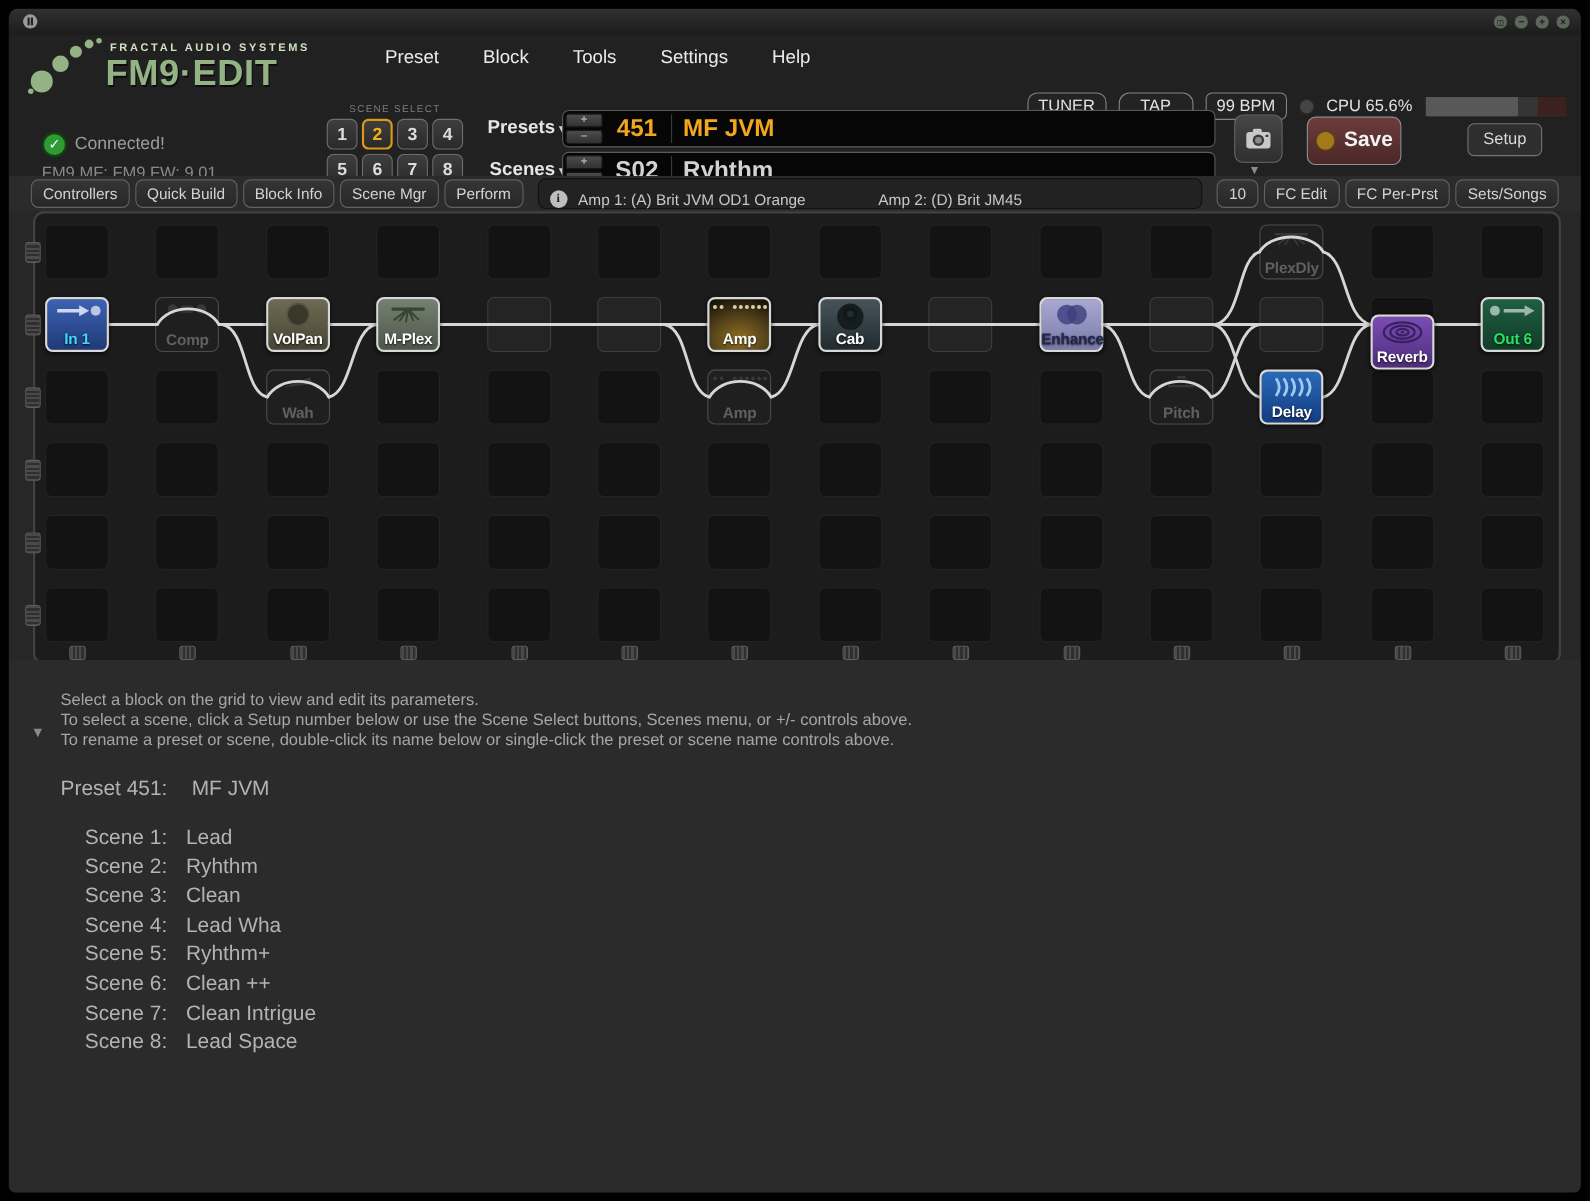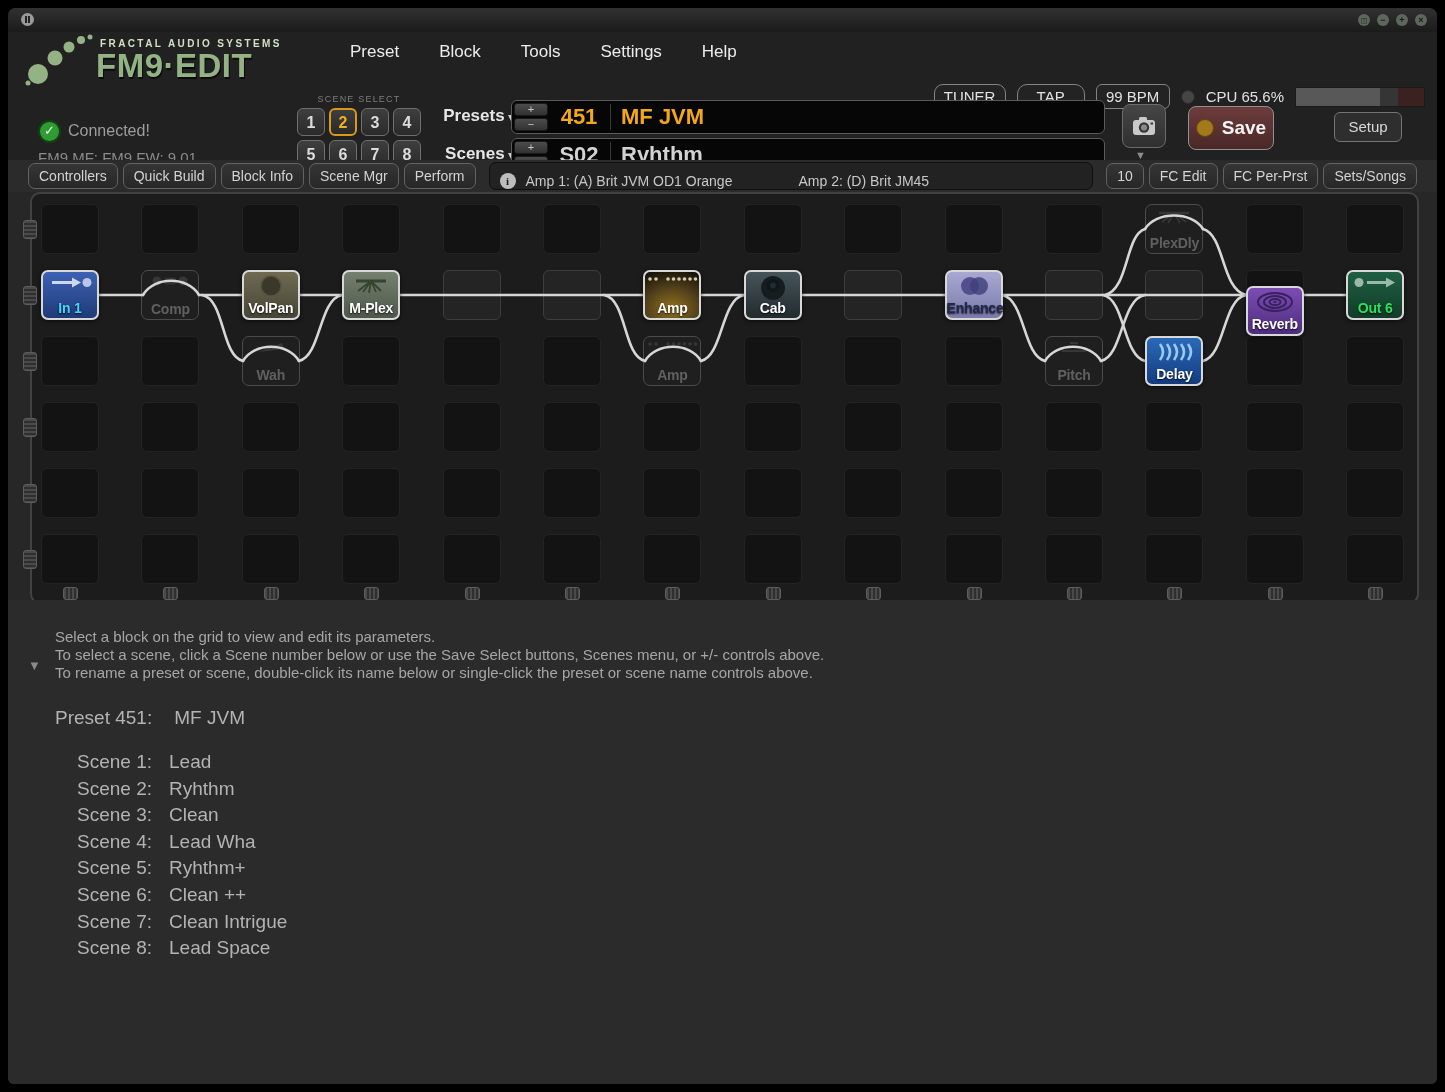--- a/index.html
+++ b/index.html
@@ -501,21 +501,21 @@
           </svg>
         </span>
         <span class="lbl">PlexDly</span>
       </div>
     </div>
 
   <div class="bottom">
     <div class="b-caret">▼</div>
     <div class="instructions">
       <div>Select a block on the grid to view and edit its parameters.</div>
-      <div>To select a scene, click a Scene number below or use the Save Select buttons, Scenes menu, or +/- controls above.</div>
+      <div>To select a scene, click a Setup number below or use the Scene Select buttons, Scenes menu, or +/- controls above.</div>
       <div>To rename a preset or scene, double-click its name below or single-click the preset or scene name controls above.</div>
     </div>
     <div class="plist">
       <div class="prow">
         <span class="lab">Preset 451:</span>
         <span class="val">MF JVM</span>
       </div>
       <div class="srows" id="scene-list">
           <div class="srow"><span class="lab">Scene 1:</span><span>Lead</span></div>
           <div class="srow"><span class="lab">Scene 2:</span><span>Ryhthm</span></div>

